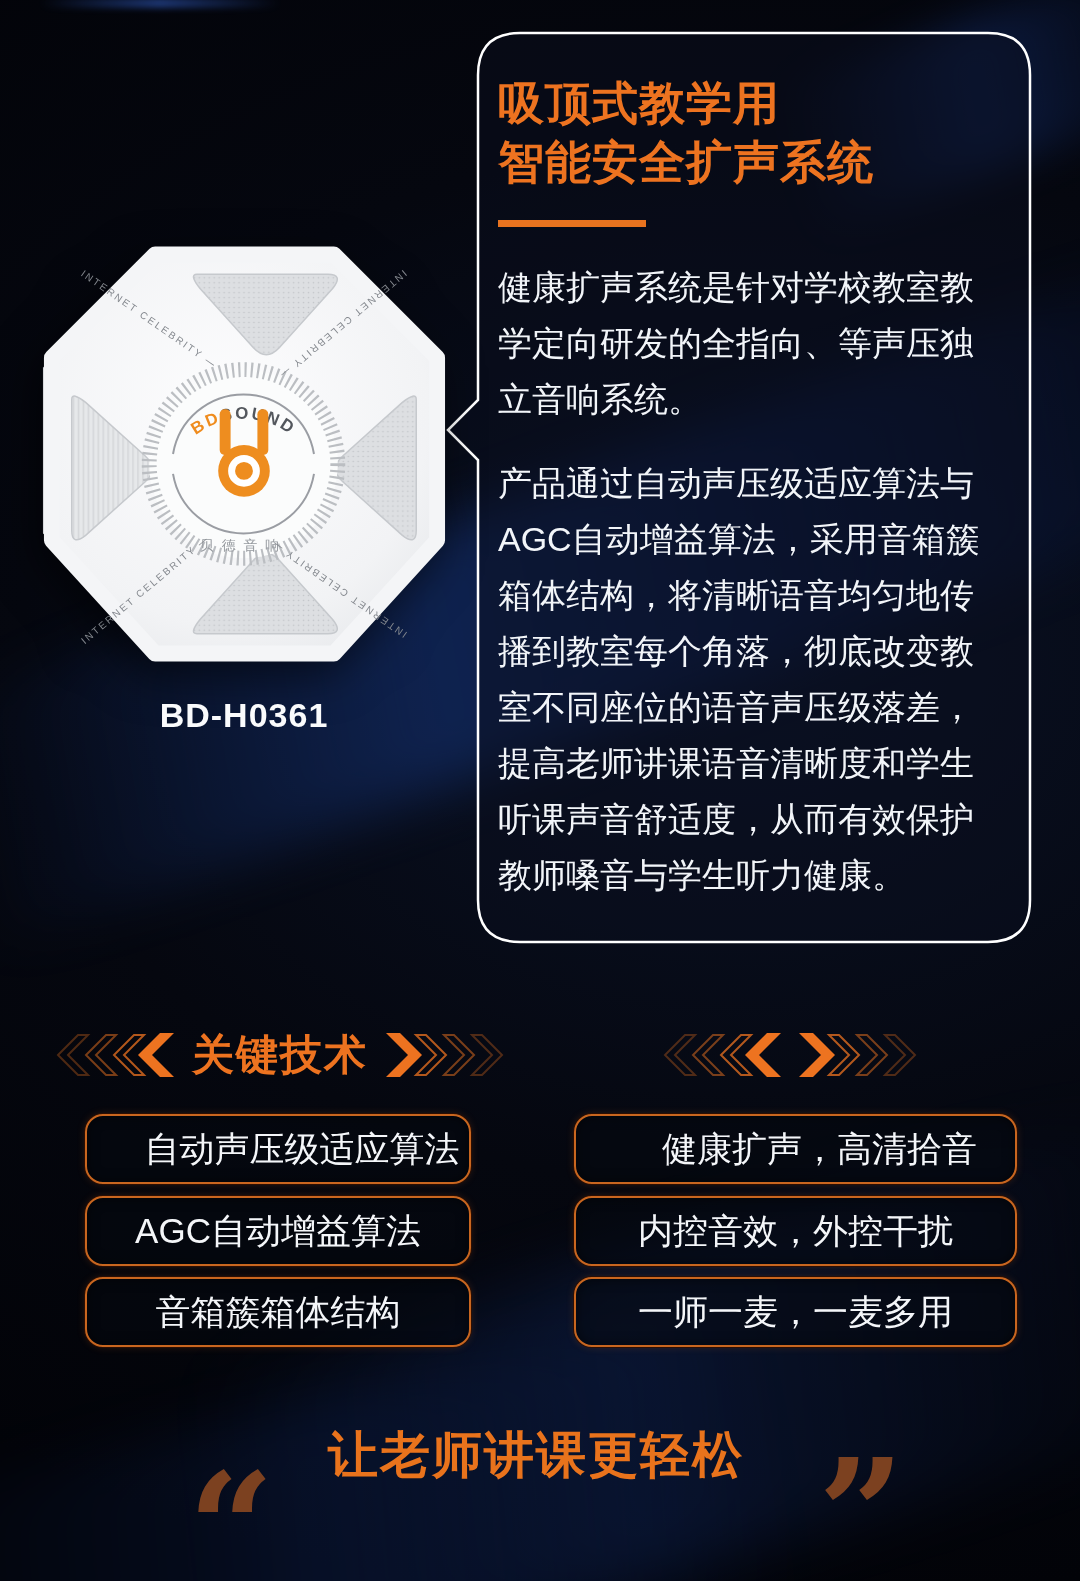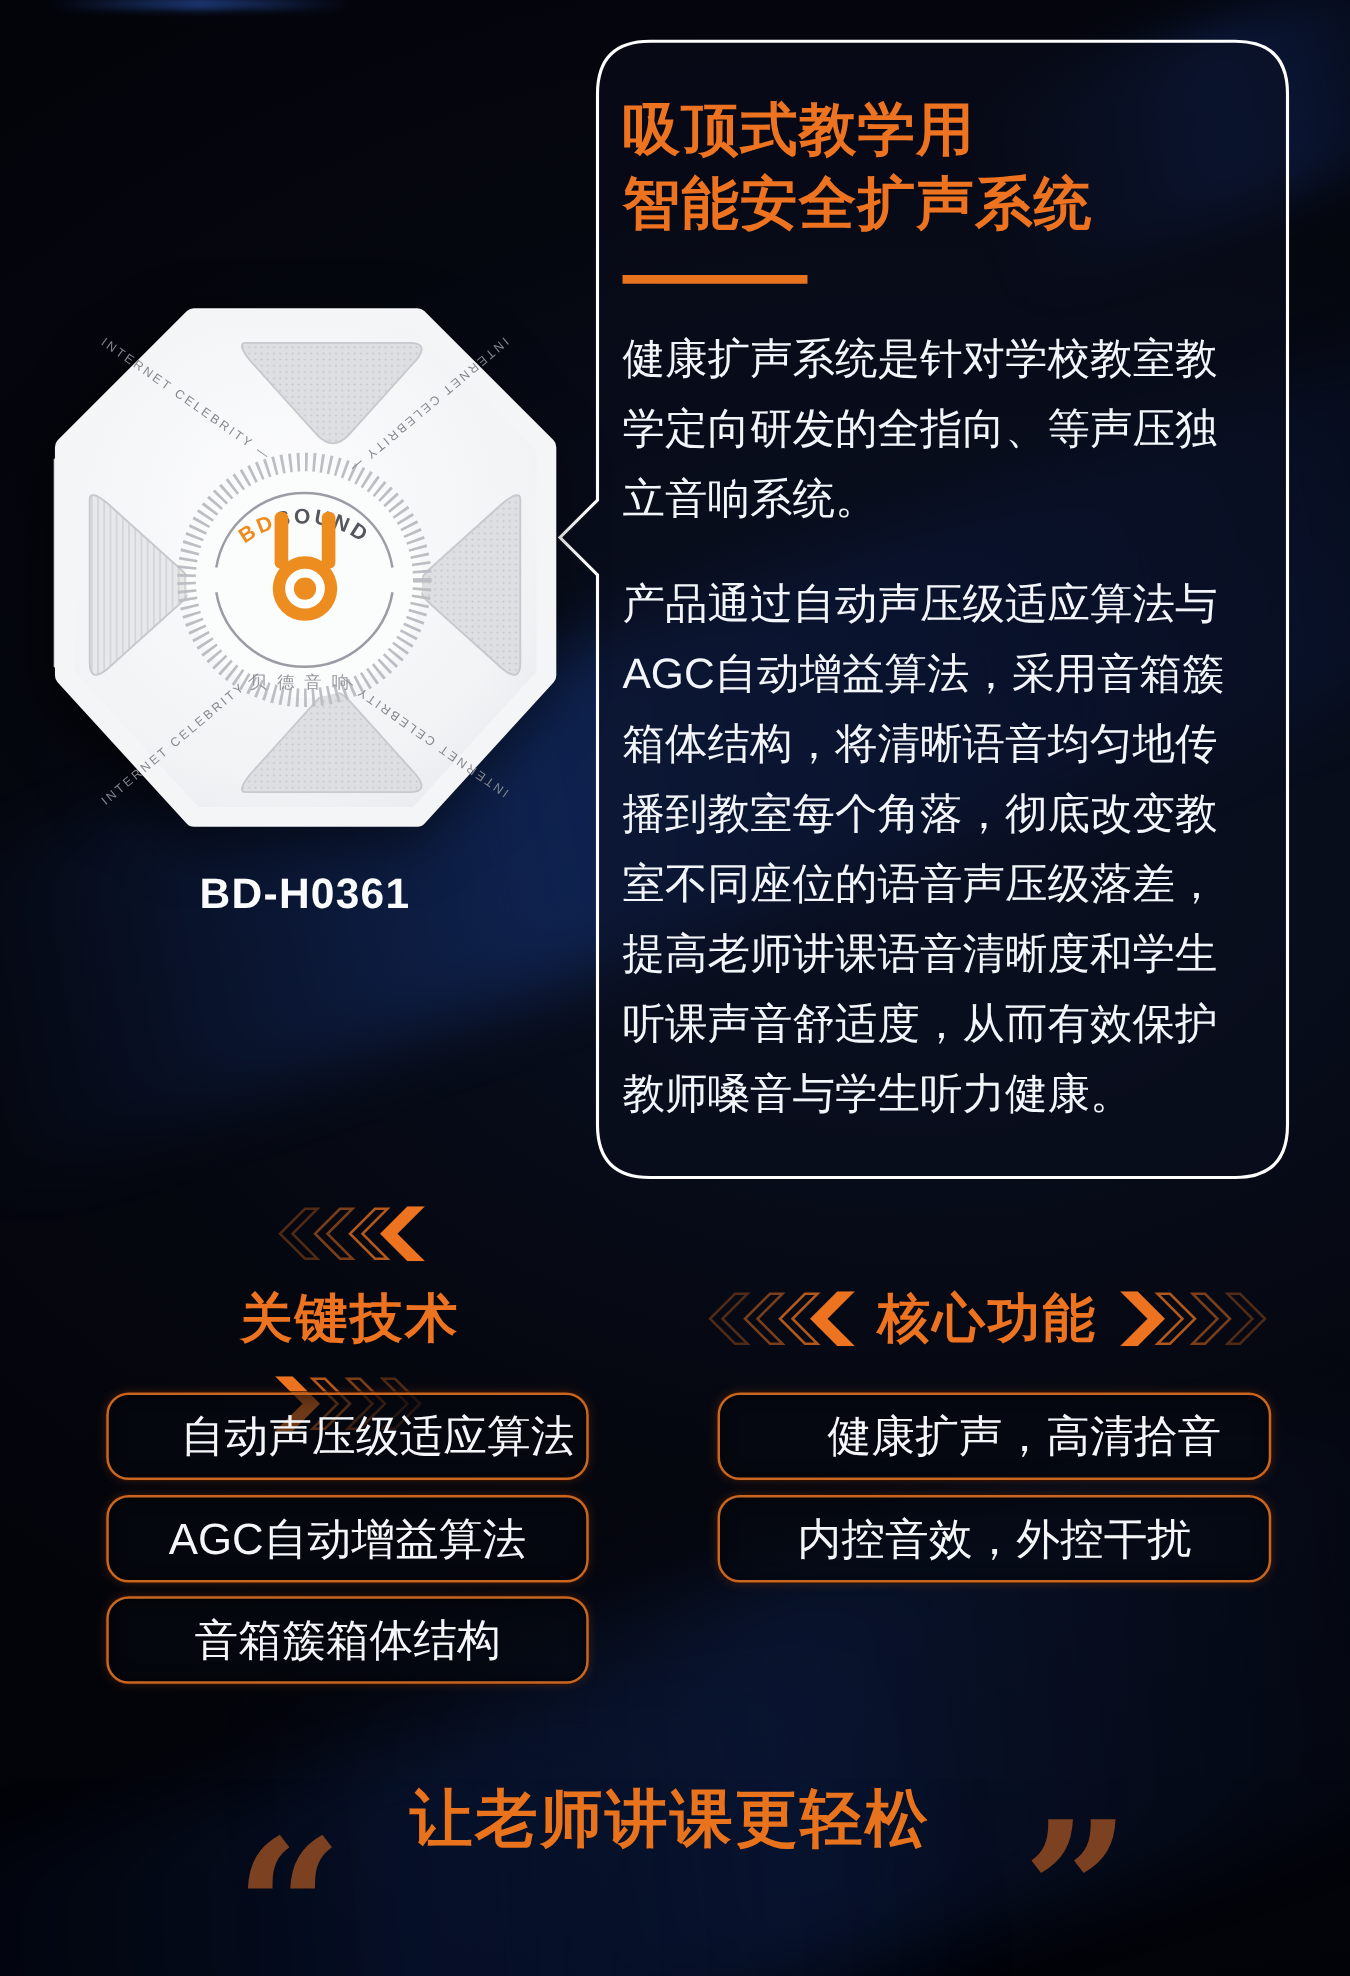--- a/index.html
+++ b/index.html
@@ -35,21 +35,21 @@
   .panel-par.p1{margin-top:32px;}
   .panel-par.p2{margin-top:28px;}
 
   .product-svg{position:absolute;left:38px;top:240px;
     filter:drop-shadow(-8px 14px 22px rgba(0,0,0,.55));}
   .model-label{position:absolute;left:38px;top:696px;width:412px;text-align:center;
     color:#FAFBFC;font-size:34px;font-weight:600;letter-spacing:1px;}
 
   .section-header{position:absolute;height:58px;display:flex;align-items:center;
     justify-content:center;gap:18px;}
-  .section-header.left{left:50px;top:1026px;width:460px;flex-direction:column;}
+  .section-header.left{left:50px;top:1026px;width:460px;}
   .section-header.right{left:550px;top:1026px;width:480px;}
   .section-title{color:#ED7320;font-size:42px;font-weight:800;letter-spacing:2px;white-space:nowrap;}
   .chev{flex:0 0 auto;}
   .chev.mirror{transform:scaleX(-1);}
 
   .feature-box{position:absolute;height:70px;box-sizing:border-box;
     border:2px solid #C9661F;border-radius:18px;
     background:rgba(6,9,16,.55);
     box-shadow:0 0 0 1px rgba(46,14,2,.9), inset 0 0 12px rgba(0,0,0,.55), 0 0 9px rgba(225,110,35,.2);
     display:flex;align-items:center;justify-content:center;
@@ -160,35 +160,35 @@
     </svg>
   </div>
 
   <div class="section-header right">
     <svg class="chev mirror" width="120" height="44" viewBox="0 0 120 44">
       <path d="M0 0 L14 0 L36 22 L14 44 L0 44 L22 22 Z" fill="#ED7320"></path>
       <path d="M30 2 L40 2 L60 22 L40 42 L30 42 L50 22 Z" fill="none" stroke="#ED7320" stroke-width="2" opacity="0.75"></path>
       <path d="M58 2 L68 2 L88 22 L68 42 L58 42 L78 22 Z" fill="none" stroke="#ED7320" stroke-width="2" opacity="0.5"></path>
       <path d="M86 2 L96 2 L116 22 L96 42 L86 42 L106 22 Z" fill="none" stroke="#ED7320" stroke-width="2" opacity="0.32"></path>
     </svg>
-    <span class="section-title">核心功能</span>
     <svg class="chev" width="120" height="44" viewBox="0 0 120 44">
       <path d="M0 0 L14 0 L36 22 L14 44 L0 44 L22 22 Z" fill="#ED7320"></path>
       <path d="M30 2 L40 2 L60 22 L40 42 L30 42 L50 22 Z" fill="none" stroke="#ED7320" stroke-width="2" opacity="0.75"></path>
       <path d="M58 2 L68 2 L88 22 L68 42 L58 42 L78 22 Z" fill="none" stroke="#ED7320" stroke-width="2" opacity="0.5"></path>
       <path d="M86 2 L96 2 L116 22 L96 42 L86 42 L106 22 Z" fill="none" stroke="#ED7320" stroke-width="2" opacity="0.32"></path>
     </svg>
   </div>
 
   <div class="feature-box col-l row-1">自动声压级适应算法</div>
   <div class="feature-box col-l row-2">AGC自动增益算法</div>
   <div class="feature-box col-l row-3">音箱簇箱体结构</div>
 
   <div class="feature-box col-r row-1">健康扩声，高清拾音</div>
   <div class="feature-box col-r row-2">内控音效，外控干扰</div>
+  <div class="feature-box col-r row-3">一师一麦，一麦多用</div>
 
   <span class="quote-mark open">“</span>
   <div class="quote-block">
     <div class="quote-line">让老师讲课更轻松</div>
   </div>
   <span class="quote-mark close">”</span>
 
 </div>
 
 </body></html>

